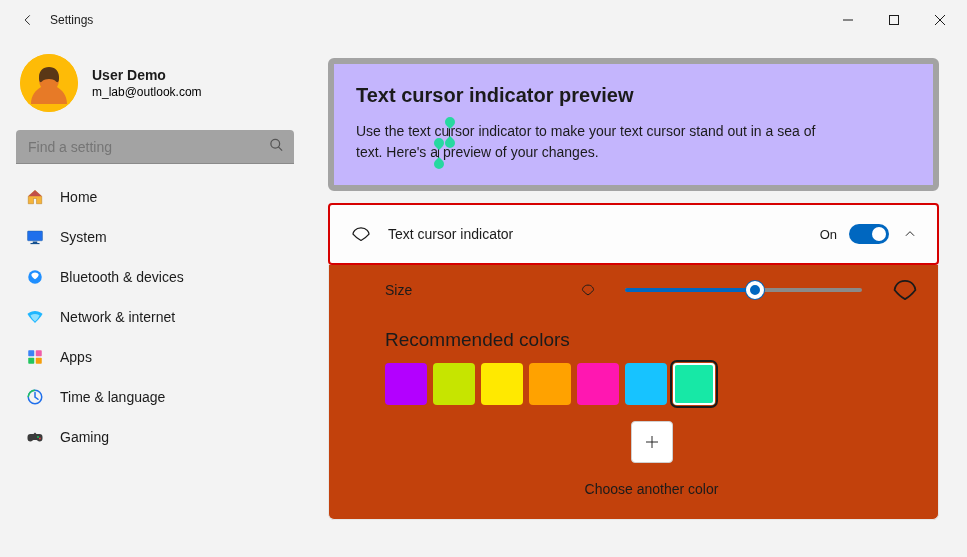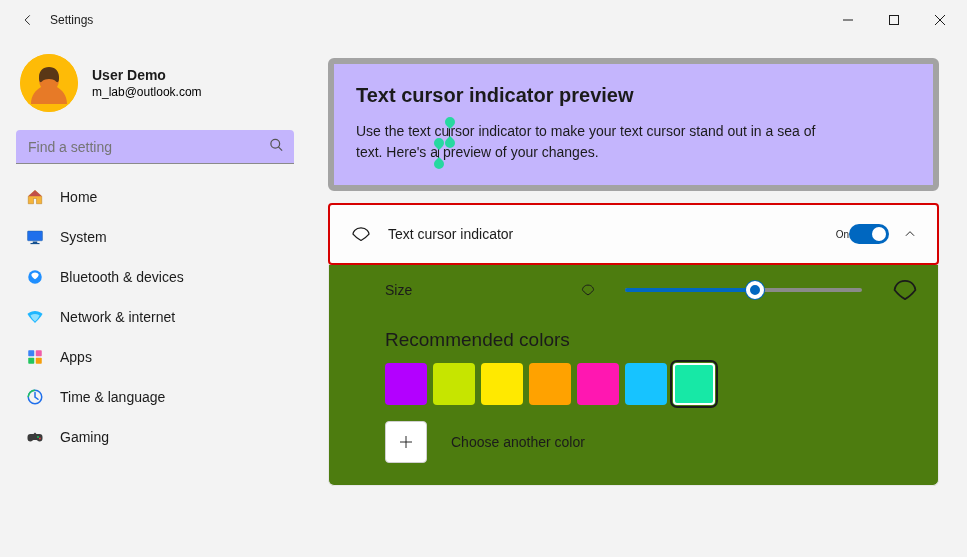--- a/index.html
+++ b/index.html
@@ -17,21 +17,21 @@
 
   .sidebar { width: 310px; padding: 8px 14px 0 14px; }
 
   .user-row { display:flex; align-items:center; gap: 14px; padding: 6px 4px 18px 6px; }
   .avatar { width: 58px; height:58px; border-radius:50%; background:#febb07; overflow:hidden; display:flex; align-items:flex-end; justify-content:center;}
   .avatar svg { width:58px; height:58px; }
   .user-text .name { font-size:14px; font-weight:600; }
   .user-text .email { font-size:12px; color:#000000; margin-top:2px;}
 
   .search { position:relative; margin: 0 2px 14px 2px;}
-  .search input { width:100%; height:34px; border:none; border-bottom:1px solid #8a8a8a; background:#c4b5fd; border-radius:4px 4px 0 0; padding: 0 34px 0 12px; font-size:14px; outline:none;}
+  .search input { width:100%; height:34px; border:none; border-bottom:1px solid #8a8a8a; background:#a3a3a3; border-radius:4px 4px 0 0; padding: 0 34px 0 12px; font-size:14px; outline:none;}
   .search .search-icon { position:absolute; right:10px; top:50%; transform:translateY(-50%); color:#555; }
 
   .nav { display:flex; flex-direction:column; gap:2px; margin-top:4px;text-align:center;}
   .nav-item { display:flex; align-items:center; gap:16px; height:38px; padding:0 12px; border-radius:4px; cursor:pointer; font-size:14px;}
   .nav-icon { width:18px; height:18px; display:flex; align-items:center; justify-content:center; }
 
   .main { flex:1; padding: 18px 28px 0 18px; overflow:auto; }
   .breadcrumb { display:flex; align-items:center; gap:10px; margin-bottom:16px;}
   .breadcrumb .bc-parent { font-size:28px; font-weight:600; color:#8a8a8a; }
   .breadcrumb .bc-sep { font-size:20px; color:#8a8a8a; }
@@ -46,40 +46,40 @@
     width:10px; height:10px; background:#27d8a0; border-radius:50% 50% 50% 0;
   }
   .cursor-ind::before{ top:-4px; transform:translateX(-50%) rotate(-45deg);}
   .cursor-ind::after{ bottom:-6px; transform:translateX(-50%) rotate(135deg);}
   .cursor-ind .bar{ display:inline-block; width:1px; height:16px; background:#1b1b1b; vertical-align:middle;}
 
   .setting-row { display:flex; align-items:center; min-height:62px; padding: 0 20px; background:#fdfdfd; border:1px solid #e7e7e7; border-radius:6px; margin-top:12px;}
   .setting-row.highlight { border:2.5px solid #d60000; border-radius:4px;}
   .row-icon { width:22px; display:flex; align-items:center; justify-content:center; margin-right:16px;}
   .row-title { font-size:14px; flex:1; }
-  .row-state { font-size:10px; }
+  .row-state { font-size:13px; margin-right:12px; }
   .toggle { width:40px; height:20px; background:#0067c0; border-radius:10px; position:relative; cursor:pointer; margin-right:14px;}
   .toggle .knob{ position:absolute; right:3px; top:3px; width:14px; height:14px; border-radius:50%; background:#fff;}
   .chevron { width:14px; height:14px; }
 
-  .sub-panel { background:#4d7c0f; border:1px solid #e7e7e7; border-top:none; border-radius:0 0 6px 6px; padding: 14px 20px 22px 56px;}
+  .sub-panel { background:#c2410c; border:1px solid #e7e7e7; border-top:none; border-radius:0 0 6px 6px; padding: 14px 20px 22px 56px;}
   .size-row { display:flex; align-items:center; gap:16px; }
   .size-label { font-size:14px; width:180px;}
   .size-preview-small svg, .size-preview-large svg { display:block;}
   .slider { flex:1; height:20px; position:relative; margin: 0 14px;}
   .slider .rail { position:absolute; top:50%; left:0; right:0; height:4px; background:#8a8a8a; border-radius:2px; transform:translateY(-50%);}
   .slider .fill { position:absolute; top:50%; left:0; width:55%; height:4px; background:#0067c0; border-radius:2px; transform:translateY(-50%);}
   .slider .thumb{ position:absolute; left:55%; top:50%; width:18px; height:18px; border-radius:50%; background:#0067c0; border:4px solid #fff; box-shadow:0 0 0 1px #0067c0; transform:translate(-50%,-50%);}
 
   .colors-label{ font-size:19px; margin:28px 0 12px 0;}
   .swatches{ display:flex; gap:6px;}
   .swatch{ width:42px; height:42px; border-radius:4px; cursor:pointer;}
   .swatch.selected{ outline:2px solid #1b1b1b; outline-offset:1px; box-shadow: inset 0 0 0 2px #fff;}
 
-  .more-color{ display:flex; align-items:center; gap:24px; margin-top:16px;}
+  .more-color{ display:flex; align-items:center; gap:18px; margin-top:16px;flex-direction:column;}
   .plus-btn{ width:42px; height:42px; border:1px solid #d0d0d0; border-radius:4px; background:#fff; display:flex; align-items:center; justify-content:center; font-size:20px; cursor:pointer;}
   .more-color span{ font-size:14px;}
 </style>
 </head>
 <body>
 
 <div class="titlebar">
   <div class="back">
     <svg width="14" height="14" viewBox="0 0 24 24" fill="none" stroke="#1b1b1b" stroke-width="1.6">
         <path d="M15 4 L7 12 L15 20"></path>

